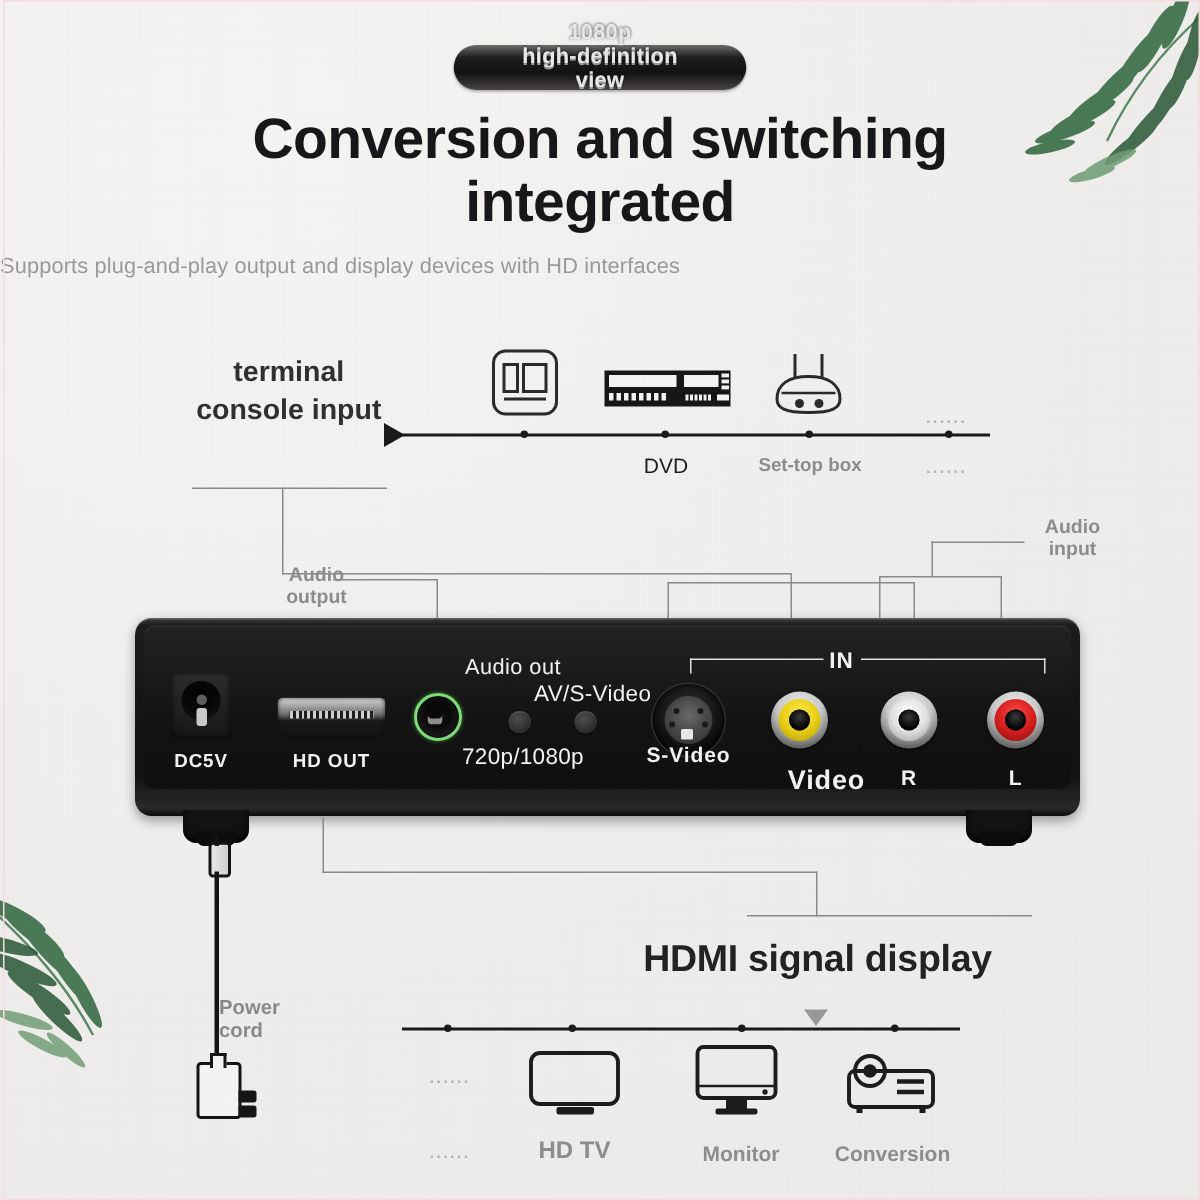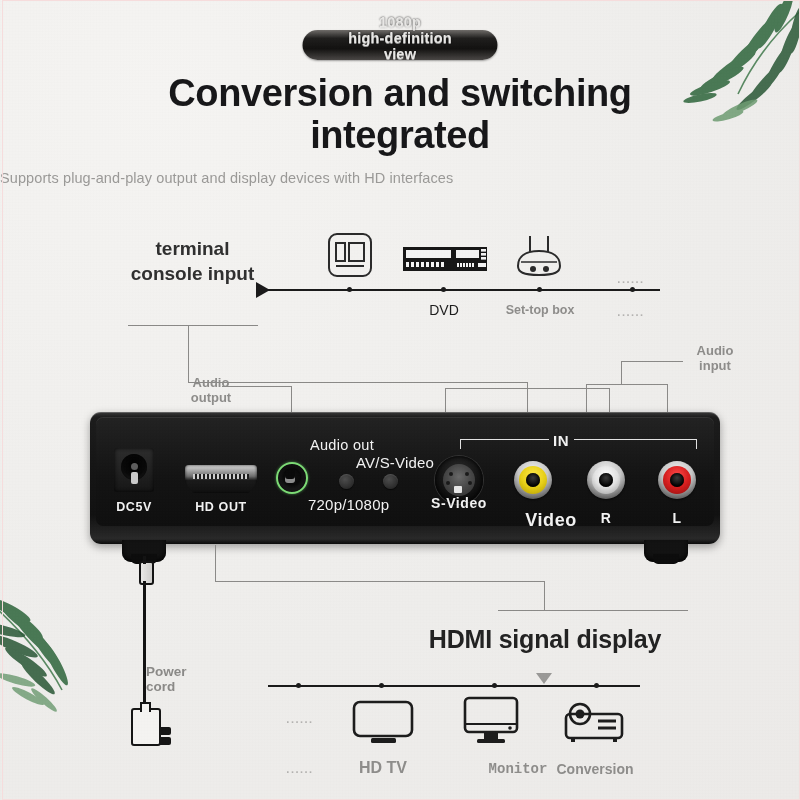--- a/index.html
+++ b/index.html
@@ -471,21 +471,21 @@
   </svg>
   <div class="lbl" style="left:340px;top:760px;width:86px;font-size:16px;">HD TV</div>
 
   <svg class="icon" style="left:463px;top:696px;width:62px;height:50px;" viewBox="0 0 62 50">
     <rect x="2" y="2" width="52" height="34" rx="4" fill="none" stroke="#1d1d1d" stroke-width="2.6"></rect>
     <line x1="3" y1="28" x2="53" y2="28" stroke="#1d1d1d" stroke-width="1.8"></line>
     <circle cx="47" cy="32" r="1.8" fill="#1d1d1d"></circle>
     <rect x="21" y="36" width="14" height="8" fill="#1d1d1d"></rect>
     <rect x="14" y="43" width="28" height="4" rx="1.5" fill="#1d1d1d"></rect>
   </svg>
-  <div class="lbl" style="left:472px;top:762px;width:92px;font-size:14px;font-family:Liberation Mono, monospace;">Monitor</div>
+  <div class="lbl" style="left:448px;top:762px;width:92px;font-size:14px;">Monitor</div>
 
   <svg class="icon" style="left:558px;top:700px;width:72px;height:46px;" viewBox="0 0 72 46">
     <rect x="8" y="14" width="56" height="24" rx="4" fill="none" stroke="#1d1d1d" stroke-width="2.6"></rect>
     <circle cx="22" cy="14" r="10" fill="none" stroke="#1d1d1d" stroke-width="2.6"></circle>
     <circle cx="22" cy="14" r="4.5" fill="#1d1d1d"></circle>
     <line x1="40" y1="21" x2="58" y2="21" stroke="#1d1d1d" stroke-width="3"></line>
     <line x1="40" y1="28" x2="58" y2="28" stroke="#1d1d1d" stroke-width="3"></line>
     <rect x="13" y="38" width="4" height="4" fill="#1d1d1d"></rect>
     <rect x="55" y="38" width="4" height="4" fill="#1d1d1d"></rect>
   </svg>

